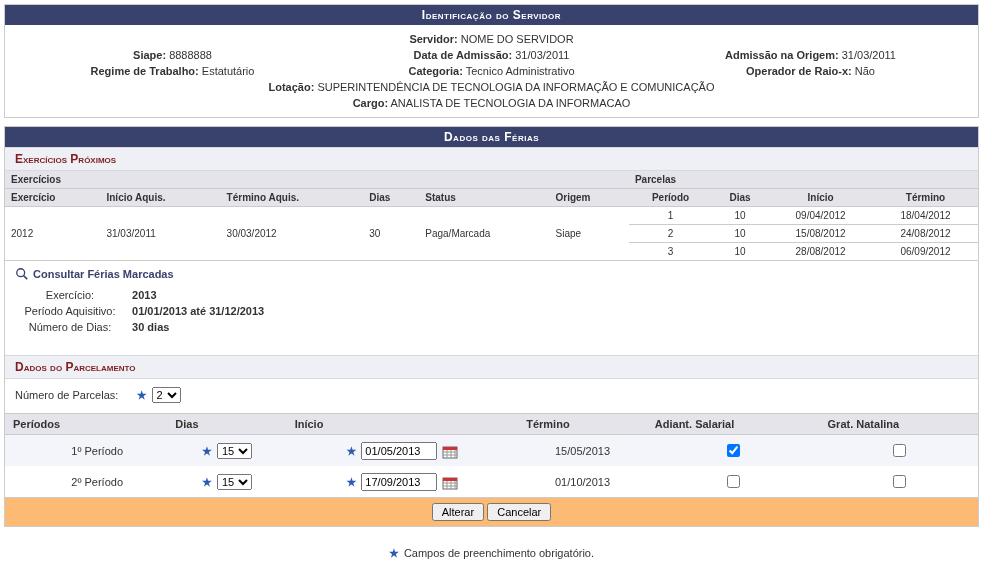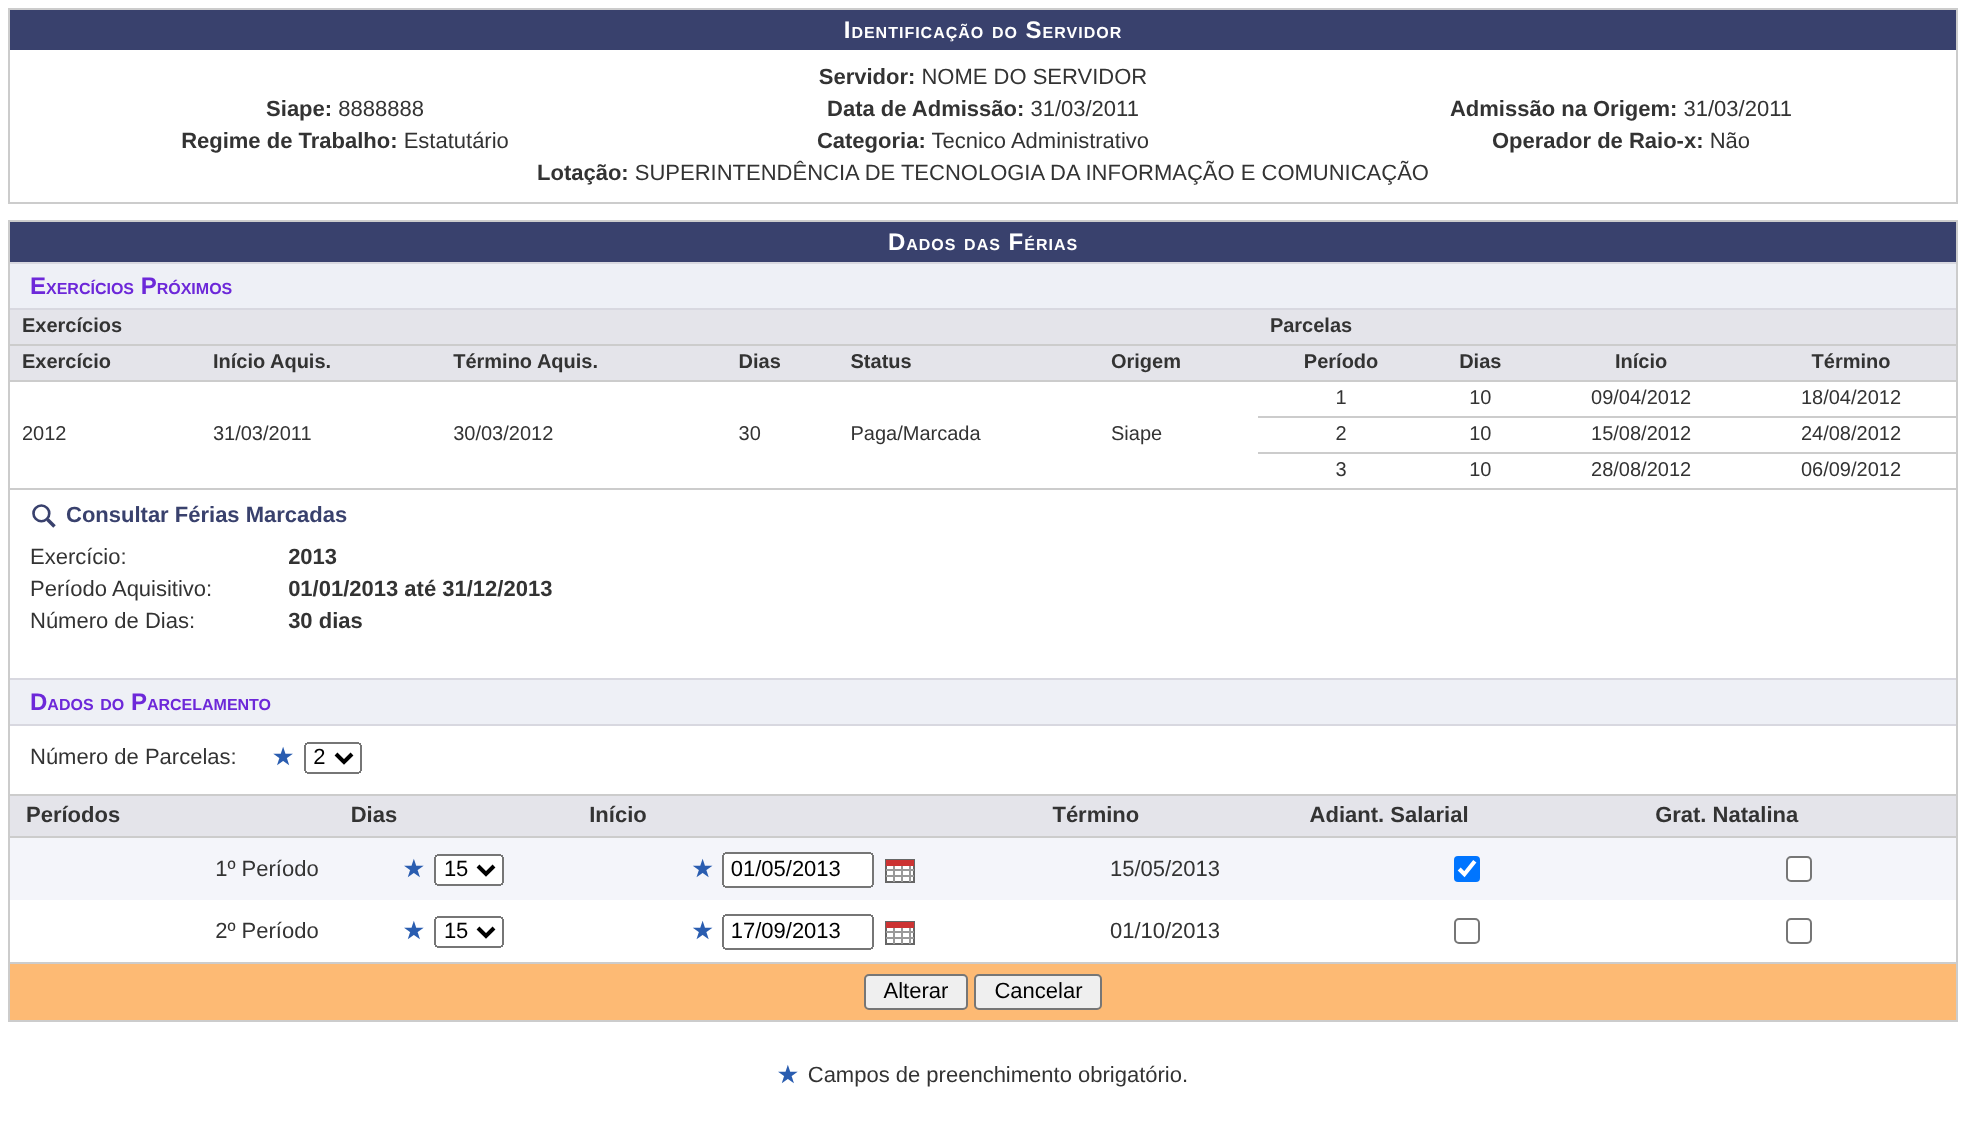--- a/index.html
+++ b/index.html
@@ -23,21 +23,21 @@
     letter-spacing: 0.5px;
   }
   .panel-body { padding: 6px 8px; text-align: center; }
   .ident-row { display: flex; flex-wrap: wrap; }
   .ident-cell { flex: 1 1 33%; padding: 2px 0; }
   .ident-full { flex: 1 1 100%; padding: 2px 0; }
   .lbl { font-weight: bold; }
   .section-title {
     font-variant: small-caps;
     font-weight: bold;
-    color: #6d28d9;
+    color: #7f1d1d;
     background: #eef0f6;
     padding: 4px 10px;
     border-top: 1px solid #d8d8e0;
     border-bottom: 1px solid #d8d8e0;
     font-size: 12px;
   }
   table.data { width: 100%; border-collapse: collapse; font-size: 10px; }
   table.data th {
     background: #e4e4ea;
     font-weight: bold;
@@ -53,36 +53,36 @@
     padding: 6px 10px;
     color: #39416d;
     font-weight: bold;
     display: flex;
     align-items: center;
     gap: 4px;
   }
   .link-row a { color: #39416d; text-decoration: none; cursor: pointer; }
   .mag-icon { width: 14px; height: 14px; }
   .kv { padding: 2px 10px 2px 10px; }
-  .kv .k { display: inline-block; min-width: 110px; text-align: left; margin-right: 16px; }
+  .kv .k { display: inline-block; min-width: 110px; text-align: center; margin-right: 4px; }
   .star { color: #2a5db0; font-weight: bold; margin-right: 2px; }
   select, input[type=text] { font-size: 11px; }
   input[type=text] { width: 76px; }
   .cal-icon { width: 16px; height: 14px; vertical-align: middle; margin-left: 2px; cursor: pointer; }
   .parc-table { width: 100%; border-collapse: collapse; }
   .parc-table th {
     background: #e4e4ea;
     font-weight: bold;
     padding: 4px 8px;
     text-align: left;
     border-top: 1px solid #ccc;
     border-bottom: 1px solid #ccc;
   }
   .parc-table td { padding: 6px 8px; text-align: center; }
-  .parc-table td.left { text-align: right; padding-left: 30px; margin-top: 37px; }
+  .parc-table td.left { text-align: center; padding-left: 30px; margin-top: 37px; }
   .btn-row {
     background: #fdba74;
     text-align: center;
     padding: 5px;
     border-top: 1px solid #ccc;
   }
   button { font-size: 11px; padding: 1px 8px; }
   .footnote { text-align: center; padding: 12px 0; font-size: 11px; }
   .num-parcelas-row { padding: 8px 10px 10px 10px; }
   .alt { background: #f4f5fa; }
@@ -124,20 +124,26 @@
       </div>
       <div class="ident-cell">
         <span class="lbl">Operador de Raio-x:</span>
         <span>Não</span>
       </div>
     </div>
     <div class="ident-row">
       <div class="ident-full">
         <span class="lbl">Lotação:</span>
         <span>SUPERINTENDÊNCIA DE TECNOLOGIA DA INFORMAÇÃO E COMUNICAÇÃO</span>
+      </div>
+    </div>
+    <div class="ident-row">
+      <div class="ident-full">
+        <span class="lbl">Cargo:</span>
+        <span>ANALISTA DE TECNOLOGIA DA INFORMACAO</span>
       </div>
     </div>
   </div>
 </div>
 
 <div class="panel">
   <div class="panel-header">Dados das Férias</div>
 
   <div class="section-title">Exercícios Próximos</div>
 

